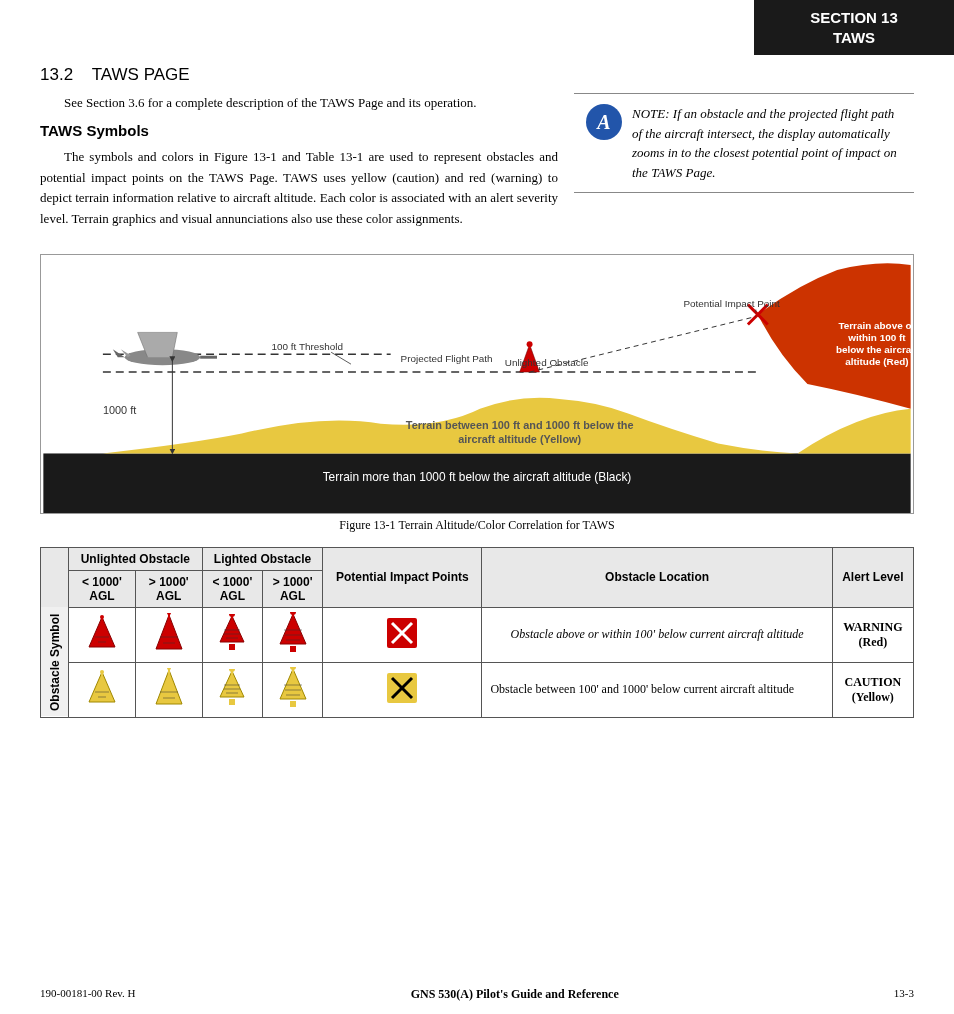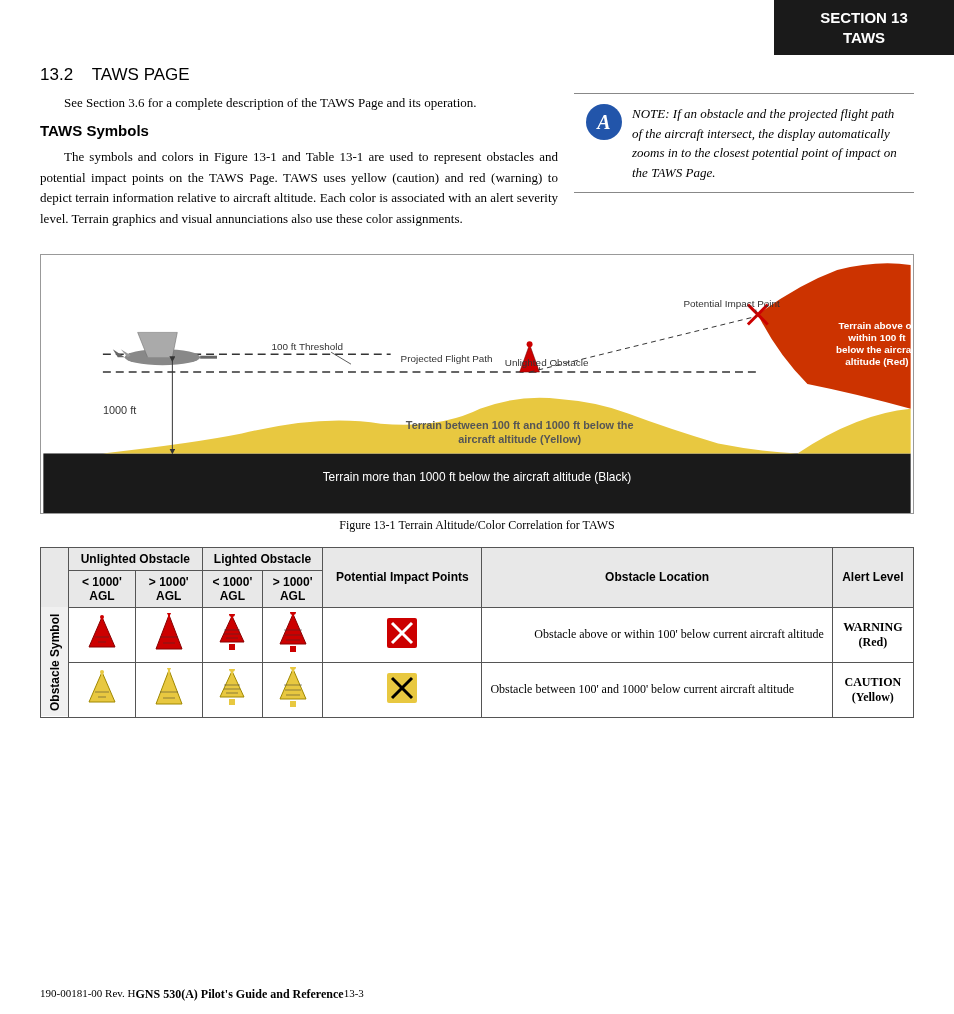--- a/index.html
+++ b/index.html
@@ -10,21 +10,21 @@
       font-family: 'Times New Roman', Times, serif;
       font-size: 13px;
       color: #000;
       position: relative;
     }
 
     
     .header {
       position: absolute;
       top: 0; right: 0;
-      width: 180px;
+      width: 200px;
       background: #1a1a1a;
       color: #fff;
       text-align: center;
       padding: 8px 12px;
       font-family: Arial, sans-serif;
       font-weight: bold;
       font-size: 15px;
       line-height: 1.3;
     }
 
@@ -172,20 +172,21 @@
       font-weight: bold;
       margin-top: 4px;
     }
 
     
     .footer {
       position: absolute;
       bottom: 12px;
       left: 0; right: 0;
       display: flex;
+      justify-content: space-between;
       padding: 0 40px;
       font-size: 11px;
     }
 
     .footer-center {
       text-align: center;
       font-weight: bold;
       font-size: 12px;
     }
 
@@ -373,21 +374,21 @@
             </svg>
           </td>
 
           <td class="icon-cell">
             <svg width="30" height="30" viewBox="0 0 30 30">
               <rect x="0" y="0" width="30" height="30" fill="#cc0000" rx="2"></rect>
               <line x1="5" y1="5" x2="25" y2="25" stroke="#fff" stroke-width="3"></line>
               <line x1="25" y1="5" x2="5" y2="25" stroke="#fff" stroke-width="3"></line>
             </svg>
           </td>
-          <td style="text-align:right; padding: 6px 8px;">Obstacle above or within 100' below current aircraft altitude</td>
+          <td style="text-align:center; padding: 6px 8px; font-style: italic;">Obstacle above or within 100' below current aircraft altitude</td>
           <td><strong>WARNING<br>(Red)</strong></td>
         </tr>
 
         <tr>
 
           <td class="icon-cell">
             <svg width="30" height="36" viewBox="0 0 30 36">
               <polygon points="15,2 2,32 28,32" fill="#e8c840" stroke="#a08800" stroke-width="1"></polygon>
               <line x1="15" y1="2" x2="15" y2="10" stroke="#e8c840" stroke-width="2"></line>
               <circle cx="15" cy="2" r="2" fill="#e8c840"></circle>

